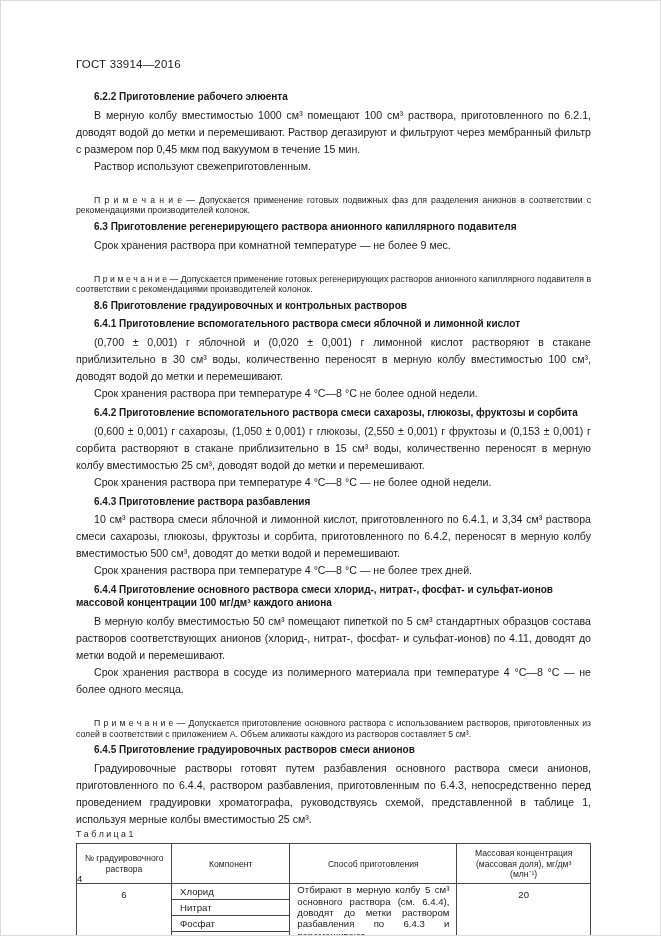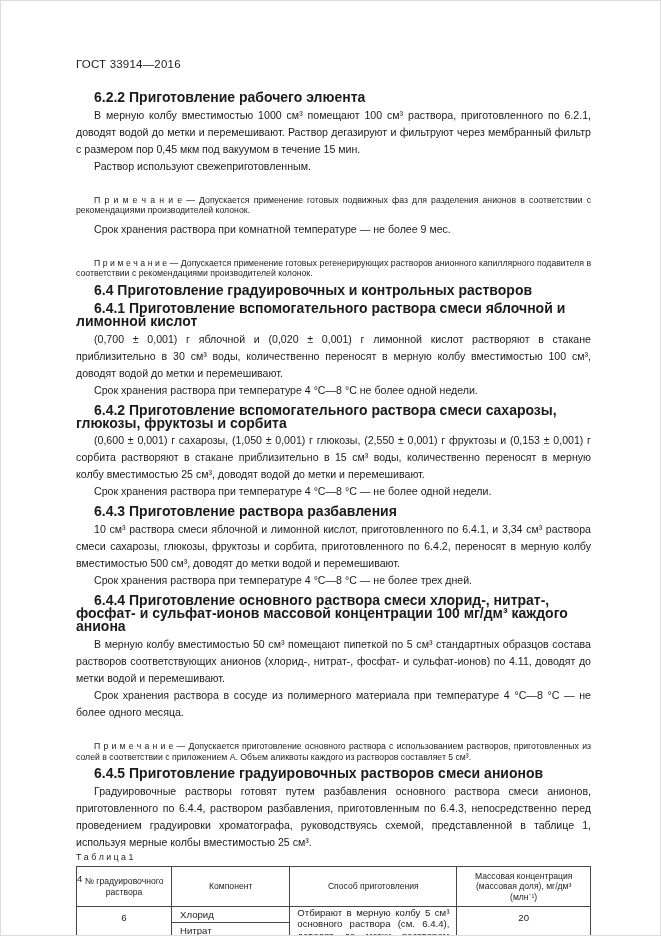--- a/index.html
+++ b/index.html
@@ -25,21 +25,21 @@
     margin-bottom: 21px;
   }
   .content { width: 100%; }
   .p {
     font-size: 10.6px;
     line-height: 17px;
     text-align: justify;
     text-indent: 18px;
   }
   .h {
-    font-size: 14px;
+    font-size: 10px;
     line-height: 12.9px;
     font-weight: bold;
     text-align: left;
     text-indent: 18px;
     margin-top: 5px;
     margin-bottom: 3px;
   }
   .note {
     font-size: 8.7px;
     line-height: 10.5px;
@@ -109,23 +109,24 @@
 <body>
 
 <div class="page">
   <div class="doc-header">ГОСТ 33914—2016</div>
 
   <div class="content">
     <div class="h">6.2.2 Приготовление рабочего элюента</div>
     <div class="p">В мерную колбу вместимостью 1000 см³ помещают 100 см³ раствора, приготовленного по 6.2.1, доводят водой до метки и перемешивают. Раствор дегазируют и фильтруют через мембранный фильтр с размером пор 0,45 мкм под вакуумом в течение 15 мин.</div>
     <div class="p">Раствор используют свежеприготовленным.</div>
     <div class="note">П р и м е ч а н и е — Допускается применение готовых подвижных фаз для разделения анионов в соответствии с рекомендациями производителей колонок.</div>
+    <div class="h">6.3 Приготовление регенерирующего раствора анионного капиллярного подавителя</div>
     <div class="p">Срок хранения раствора при комнатной температуре — не более 9 мес.</div>
     <div class="note">П р и м е ч а н и е — Допускается применение готовых регенерирующих растворов анионного капиллярного подавителя в соответствии с рекомендациями производителей колонок.</div>
-    <div class="h">6.4 Приготовление градуировочных и контрольных растворов</div>
+    <div class="h">8.6 Приготовление градуировочных и контрольных растворов</div>
     <div class="h">6.4.1 Приготовление вспомогательного раствора смеси яблочной и лимонной кислот</div>
     <div class="p">(0,700 ± 0,001) г яблочной и (0,020 ± 0,001) г лимонной кислот растворяют в стакане приблизительно в 30 см³ воды, количественно переносят в мерную колбу вместимостью 100 см³, доводят водой до метки и перемешивают.</div>
     <div class="p">Срок хранения раствора при температуре 4 °С—8 °С  не более одной недели.</div>
     <div class="h">6.4.2 Приготовление вспомогательного раствора смеси сахарозы, глюкозы, фруктозы и сорбита</div>
     <div class="p">(0,600 ± 0,001) г сахарозы, (1,050 ± 0,001) г глюкозы, (2,550 ± 0,001) г фруктозы и (0,153 ± 0,001) г сорбита растворяют в стакане приблизительно в 15 см³ воды, количественно переносят в мерную колбу вместимостью 25 см³, доводят водой до метки и перемешивают.</div>
     <div class="p">Срок хранения раствора при температуре 4 °С—8 °С — не более одной недели.</div>
     <div class="h">6.4.3 Приготовление раствора разбавления</div>
     <div class="p">10 см³ раствора смеси яблочной и лимонной кислот, приготовленного по 6.4.1, и 3,34 см³ раствора смеси сахарозы, глюкозы, фруктозы и сорбита, приготовленного по 6.4.2, переносят в мерную колбу вместимостью 500 см³, доводят до метки водой и перемешивают.</div>
     <div class="p">Срок хранения раствора при температуре 4 °С—8 °С — не более трех дней.</div>
     <div class="h">6.4.4 Приготовление основного раствора смеси хлорид-, нитрат-, фосфат- и сульфат-ионов массовой концентрации 100 мг/дм³ каждого аниона</div>

